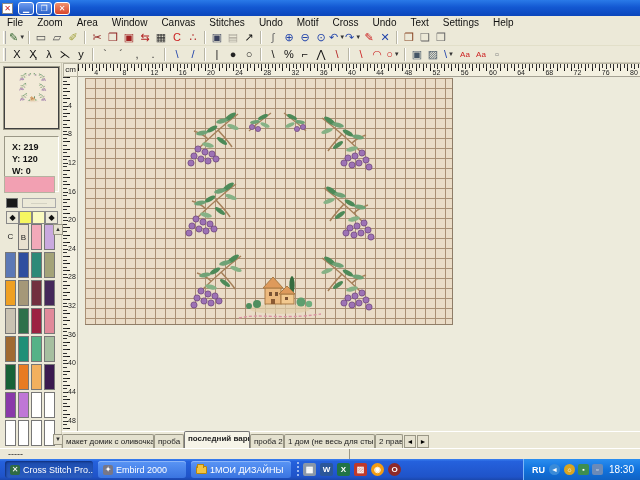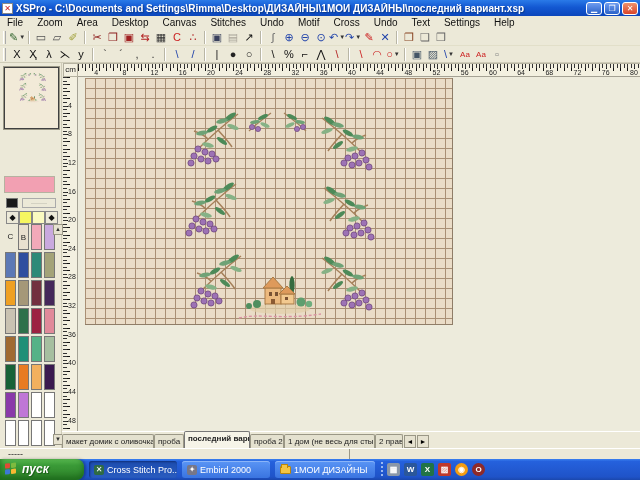--- a/index.html
+++ b/index.html
@@ -139,31 +139,30 @@
   #tray .lang{font-weight:bold;}
   .tray-ico{width:11px;height:11px;border-radius:50%;font-size:7px;line-height:11px;
     text-align:center;color:#fff;flex:0 0 auto;}
   #clock{font-size:10px;margin-left:2px;}
 </style>
 </head>
 <body>
 
 <div id="titlebar">
   <span id="app-icon">✕</span>
-  <span id="title-text">XSPro - C:\Documents and Settings\Rimma\Desktop\ДИЗАЙНЫ\1МОИ ДИЗАЙНЫ\последний вариант.xsp</span>
   <span class="winbtn">▁</span>
   <span class="winbtn">❐</span>
   <span class="winbtn close">✕</span>
 </div>
 
 <div id="menubar">
     <span class="menu-item">File</span>
     <span class="menu-item">Zoom</span>
     <span class="menu-item">Area</span>
-    <span class="menu-item">Desktop</span>
+    <span class="menu-item">Window</span>
     <span class="menu-item">Canvas</span>
     <span class="menu-item">Stitches</span>
     <span class="menu-item">Undo</span>
     <span class="menu-item">Motif</span>
     <span class="menu-item">Cross</span>
     <span class="menu-item">Undo</span>
     <span class="menu-item">Text</span>
     <span class="menu-item">Settings</span>
     <span class="menu-item">Help</span>
   </div>
@@ -541,20 +540,26 @@
             <rect x="36" y="27" width="4" height="5" fill="#8A5A33"></rect>
             <rect x="50" y="25" width="3" height="3" fill="#7A5233"></rect>
             <circle cx="22" cy="32" r="4" fill="#4F8E5E"></circle>
             <circle cx="66" cy="30" r="4.5" fill="#5E9E6E"></circle>
             <circle cx="74" cy="32" r="3.2" fill="#6FAE7E"></circle>
             <circle cx="14" cy="34" r="3" fill="#4F8E5E"></circle>
             <path d="M4 46 C24 41 46 48 86 42" stroke="#D993A3" stroke-width="1.4" fill="none" stroke-dasharray="3 2"></path>
           </svg></div>
       </div>
     </div>
+  <div id="info-box">
+    <div class="info-line"><span>X:</span> <span>219</span></div>
+    <div class="info-line"><span>Y:</span> <span>120</span></div>
+    <div class="info-line"><span>W:</span> <span>0</span></div>
+    <div class="info-line"><span>H:</span> <span>0</span></div>
+  </div>
   <div id="palette">
     <div id="cur-color" style="background: rgb(242, 160, 178);"></div>
     <div id="black-swatch" style="background: rgb(26, 26, 26);"></div>
     <div id="dash-btn">········</div>
   <div class="qbtn" style="left: 4px; background: rgb(236, 233, 216); color: rgb(17, 17, 17);">◆</div>
       <div class="qbtn" style="left: 17px; background: rgb(246, 246, 96); color: rgb(17, 17, 17);"></div>
       <div class="qbtn" style="left: 30px; background: rgb(250, 250, 192); color: rgb(17, 17, 17);"></div>
       <div class="qbtn" style="left: 43px; background: rgb(236, 233, 216); color: rgb(17, 17, 17);">◆</div>
       <div class="pal-label" style="left: 3px; top: 51px;">C</div>
       <div class="swatch" style="left: 16px; top: 51px; background: rgb(233, 224, 207);">B</div>
@@ -842,29 +847,20 @@
     <div class="tab" style="width: 28px;">2 правая ниж гр</div>
     <div class="tab-scroll">◄</div>
     <div class="tab-scroll">►</div>
   </div>
 
 <div id="statusbar">
   <div id="status-left">-----</div>
 </div>
 
 <div id="taskbar">
-  <div id="start-btn">
-    <span class="flag">
-      <span style="background:#e24a36"></span>
-        <span style="background:#7ebb3f"></span>
-      <span style="background:#3d78d6"></span>
-        <span style="background:#f7b932"></span>
-    </span>
-    <span>пуск</span>
-  </div>
   <div id="taskbtns" style="display:flex;align-items:center;">
       <div class="taskbtn active" style="width: 88px;">
         <span class="tb-ico" style="background: rgb(47, 107, 67); border-radius: 2px;">✕</span>
         <span>Cross Stitch Pro...</span>
       </div>
       <div class="taskbtn" style="width: 88px;">
         <span class="tb-ico" style="background: rgb(119, 119, 136); border-radius: 2px;">✦</span>
         <span>Embird 2000</span>
       </div>
       <div class="taskbtn" style="width: 100px;">
@@ -874,13 +870,23 @@
     </div>
   <div id="ql-sep"></div>
   <div id="quicklaunch" style="display:flex;align-items:center;">
       <span class="ql-ico" style="background: rgb(138, 151, 168);">▦</span>
       <span class="ql-ico" style="background: rgb(43, 87, 154);">W</span>
       <span class="ql-ico" style="background: rgb(33, 115, 70);">X</span>
       <span class="ql-ico" style="background: rgb(192, 57, 43);">▨</span>
       <span class="ql-ico round" style="background: rgb(243, 156, 18);">◉</span>
       <span class="ql-ico round" style="background: rgb(142, 42, 42);">O</span>
     </div>
+  <div id="tray">
+    <span class="lang">RU</span>
+    <span class="tray-ico" style="background:#3a8bd8;">◄</span>
+    <span id="tray-icons" style="display:flex;gap:3px;">
+        <span class="tray-ico" style="background: rgb(217, 165, 32);">☼</span>
+        <span class="tray-ico" style="background: rgb(62, 142, 78); border-radius: 2px;">▪</span>
+        <span class="tray-ico" style="background: rgb(106, 138, 184); border-radius: 2px;">▫</span>
+      </span>
+    <span id="clock">18:30</span>
+  </div>
 </div>
 
 </body></html>

